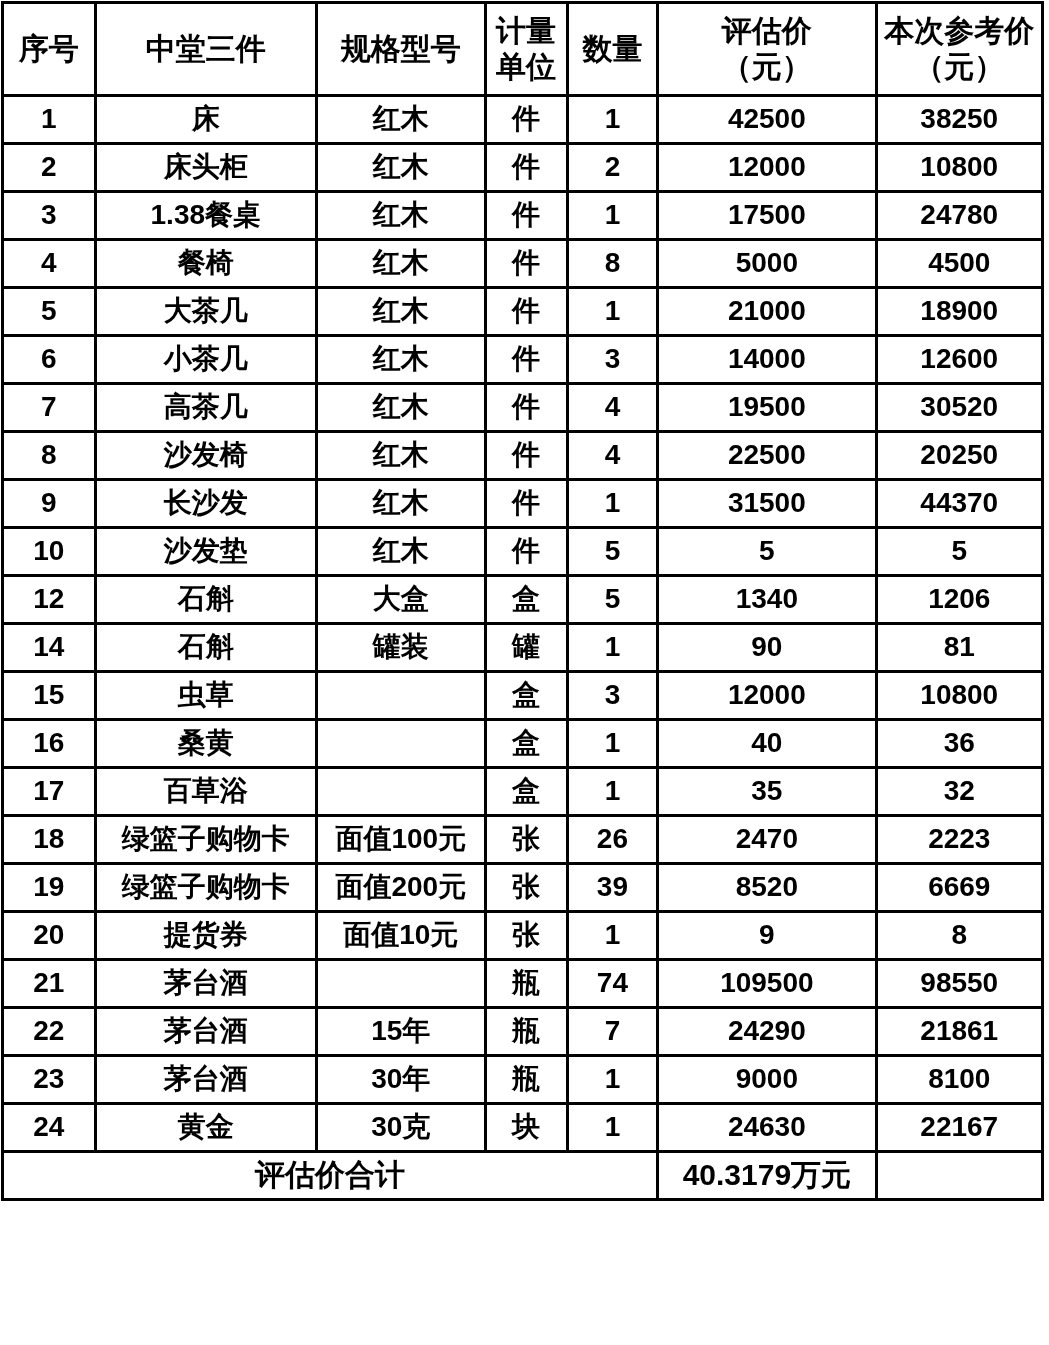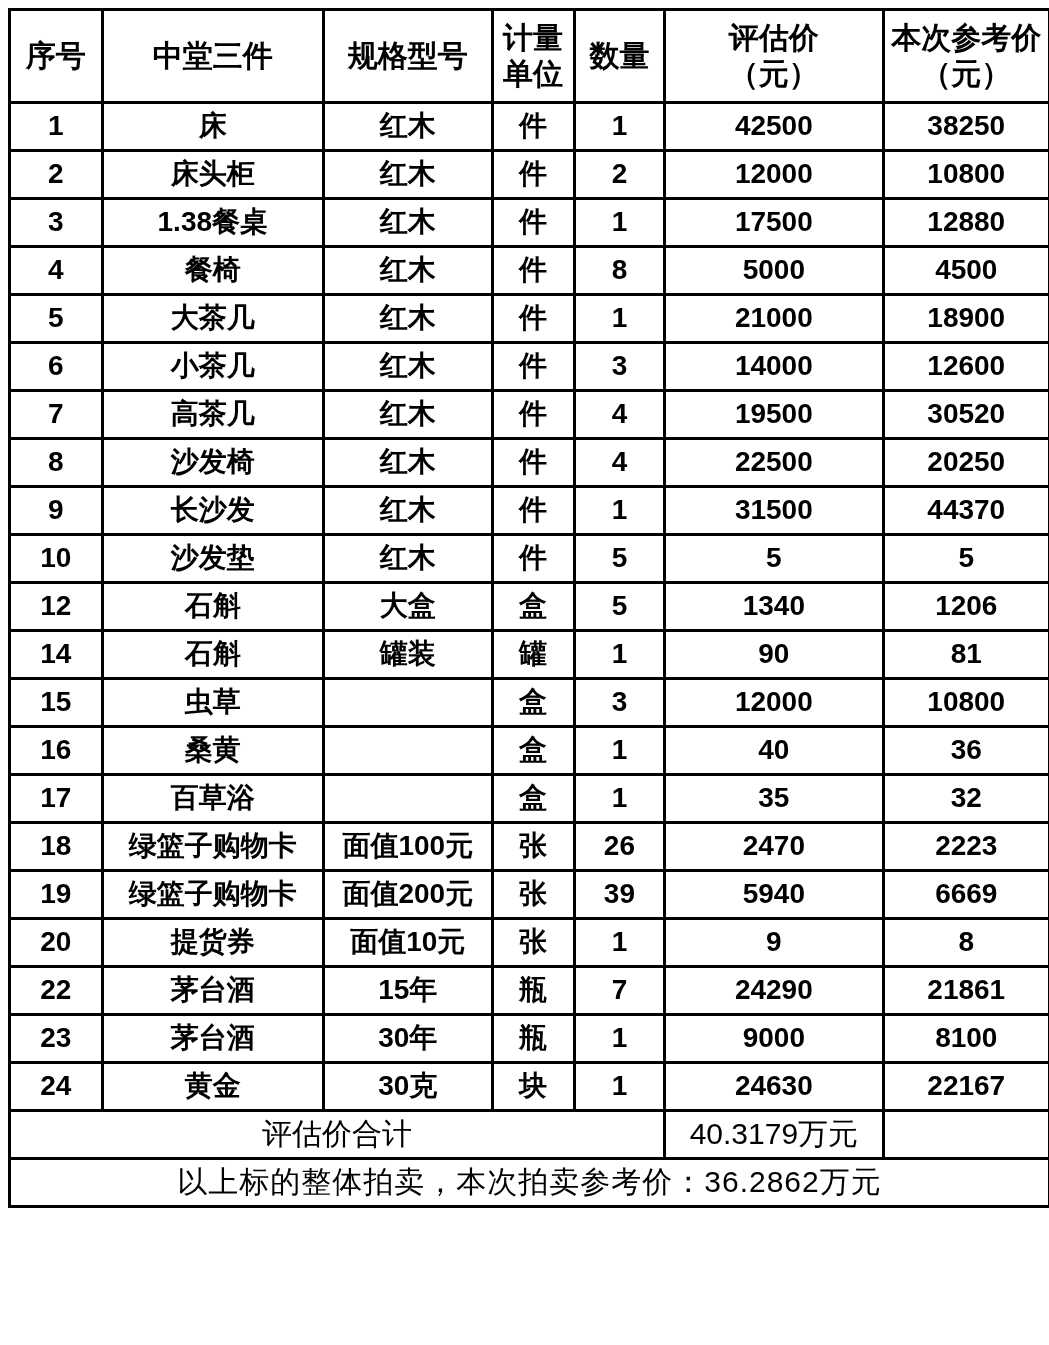--- a/index.html
+++ b/index.html
@@ -5,21 +5,21 @@
   html, body {
     margin: 0;
     padding: 0;
     background: #ffffff;
   }
   .page {
     width: 1049px;
     height: 1345px;
     background: #ffffff;
     box-sizing: border-box;
-    padding: 8px;
+    padding: 1px;
   }
   table.items {
     border-collapse: collapse;
     width: 1043px;
     table-layout: fixed;
     font-family: "Liberation Sans", "DejaVu Sans", sans-serif;
     color: #000000;
     background: #ffffff;
   }
   table.items th,
@@ -39,21 +39,21 @@
   }
   table.items tbody td {
     height: 45px;
     font-size: 28px;
     font-weight: 600;
     line-height: 1.1;
   }
   table.items tfoot td {
     height: 45px;
     font-size: 30px;
-    font-weight: 400;
+    font-weight: 700;
   }
   .footer-cell {
     letter-spacing: 1px;
   }
 </style>
 </head>
 <body>
 
 <div class="page">
   <table class="items">
@@ -99,21 +99,21 @@
           <td>12000</td>
           <td>10800</td>
         </tr>
         <tr>
           <td>3</td>
           <td>1.38餐桌</td>
           <td>红木</td>
           <td>件</td>
           <td>1</td>
           <td>17500</td>
-          <td>12880</td>
+          <td>24780</td>
         </tr>
         <tr>
           <td>4</td>
           <td>餐椅</td>
           <td>红木</td>
           <td>件</td>
           <td>8</td>
           <td>5000</td>
           <td>4500</td>
         </tr>
@@ -224,31 +224,40 @@
           <td>26</td>
           <td>2470</td>
           <td>2223</td>
         </tr>
         <tr>
           <td>19</td>
           <td>绿篮子购物卡</td>
           <td>面值200元</td>
           <td>张</td>
           <td>39</td>
-          <td>5940</td>
+          <td>8520</td>
           <td>6669</td>
         </tr>
         <tr>
           <td>20</td>
           <td>提货券</td>
           <td>面值10元</td>
           <td>张</td>
           <td>1</td>
           <td>9</td>
           <td>8</td>
+        </tr>
+        <tr>
+          <td>21</td>
+          <td>茅台酒</td>
+          <td></td>
+          <td>瓶</td>
+          <td>74</td>
+          <td>109500</td>
+          <td>98550</td>
         </tr>
         <tr>
           <td>22</td>
           <td>茅台酒</td>
           <td>15年</td>
           <td>瓶</td>
           <td>7</td>
           <td>24290</td>
           <td>21861</td>
         </tr>
@@ -270,18 +279,15 @@
           <td>24630</td>
           <td>22167</td>
         </tr>
       </tbody>
     <tfoot>
       <tr>
         <td colspan="5">评估价合计</td>
         <td>40.3179万元</td>
         <td></td>
       </tr>
-      <tr>
-        <td colspan="7" class="footer-cell">以上标的整体拍卖，本次拍卖参考价：36.2862万元</td>
-      </tr>
     </tfoot>
   </table>
 </div>
 
 </body></html>

